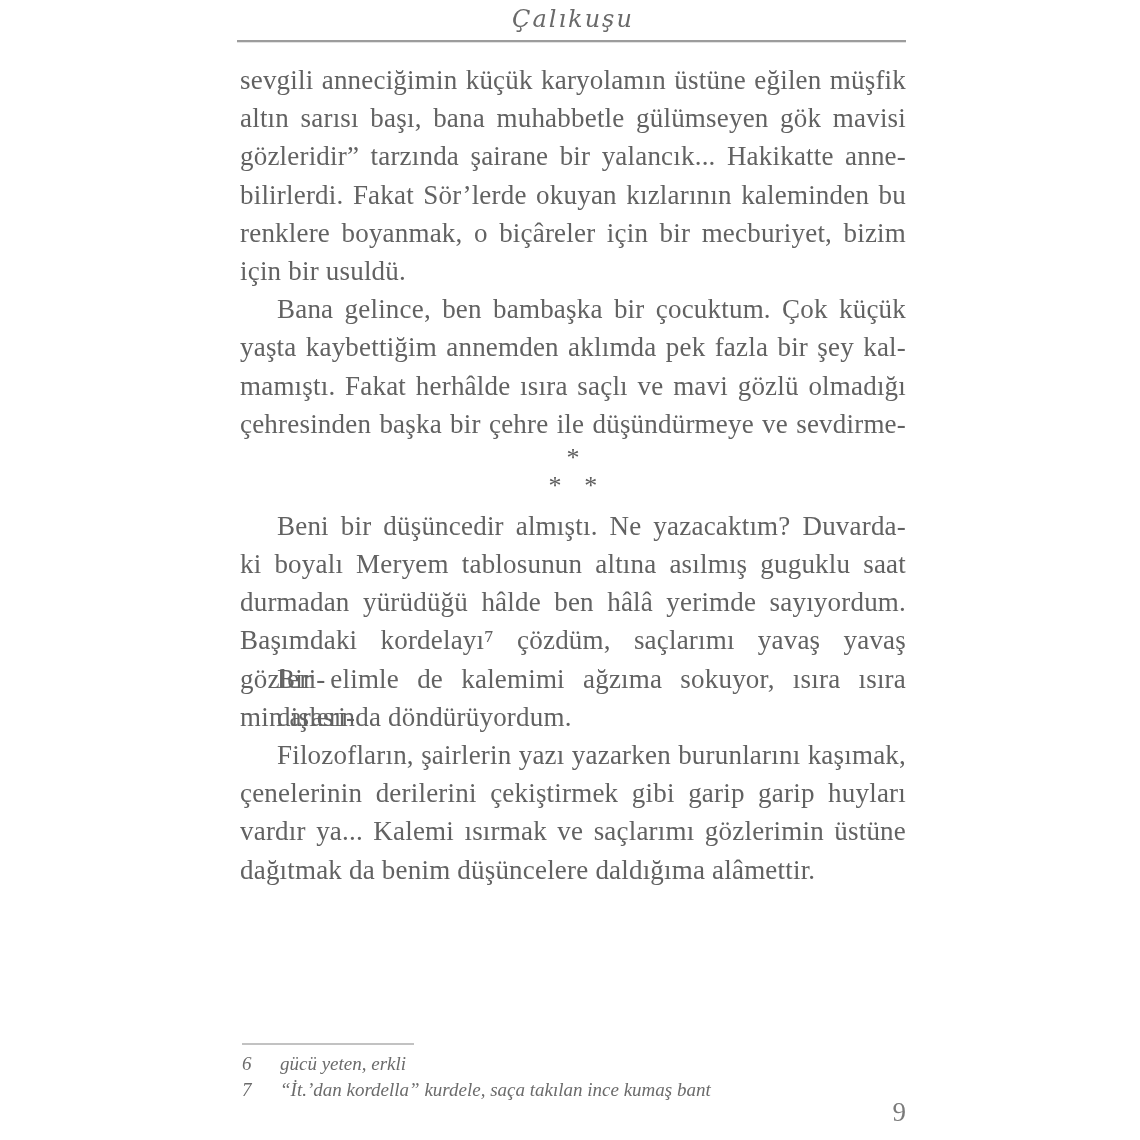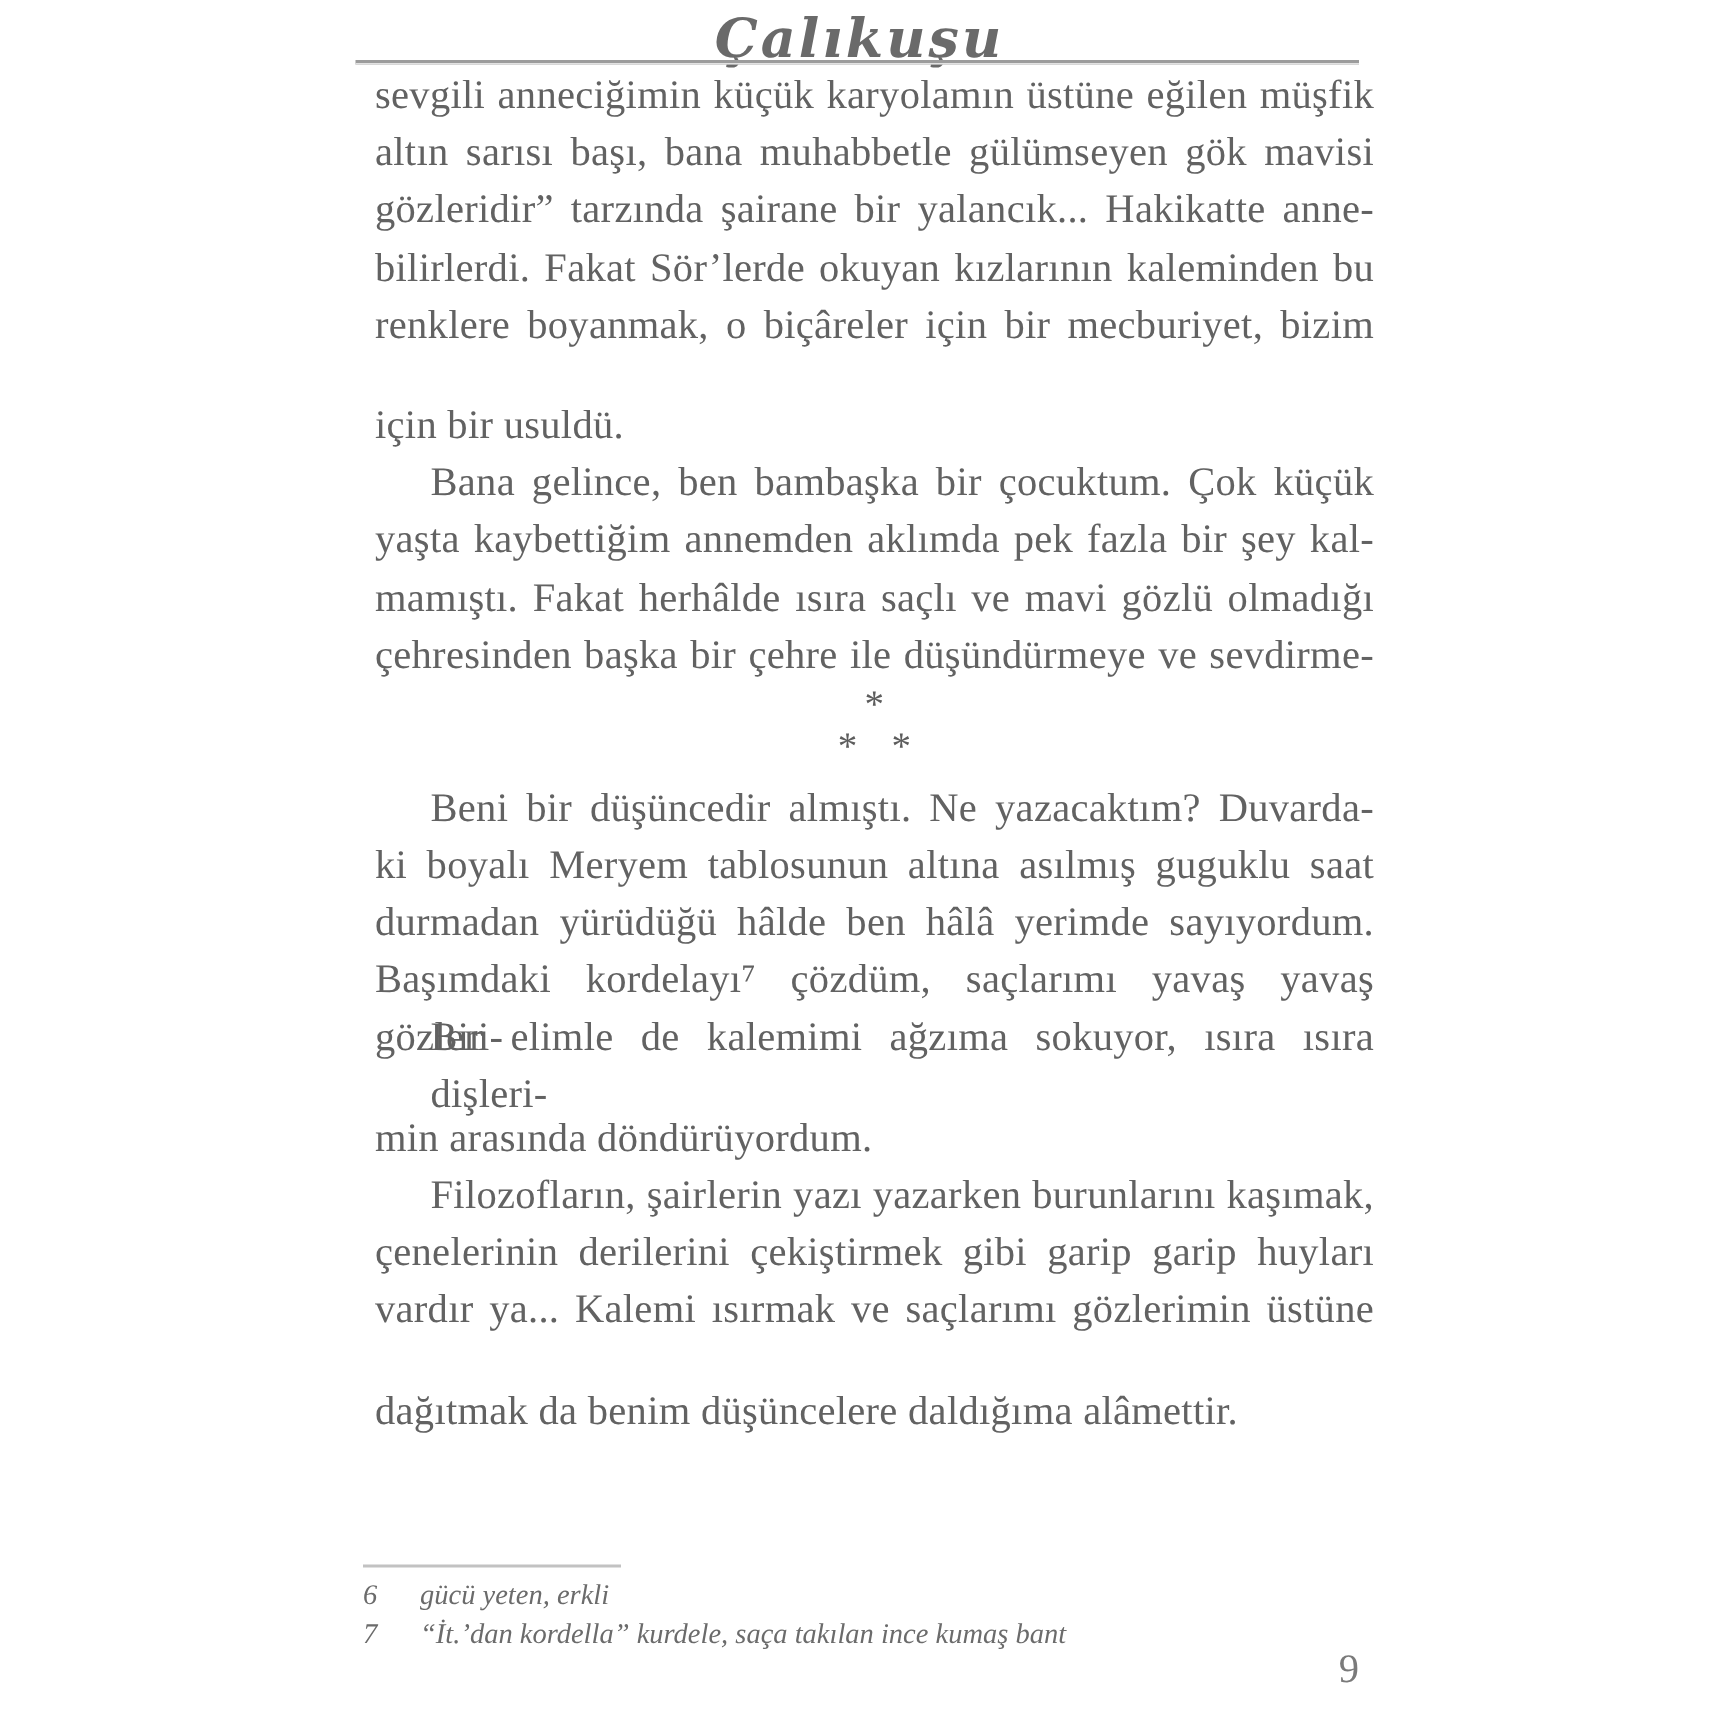--- a/index.html
+++ b/index.html
@@ -9,47 +9,46 @@
     background:#ffffff;
     overflow:hidden;
     font-family:"Liberation Serif", serif;
   }
   .header-title{
     position:absolute;
     top:5px;left:240px;width:666px;
     text-align:center;
     font-family:"DejaVu Serif", serif;
     font-style:italic;
-    font-size:36px;
+    font-size:24px;
     letter-spacing:2px;
     color:#6a6a6a;
-    font-weight:bold;
   }
   .header-rule{
     position:absolute;
     top:40px;left:237px;width:669px;
     height:2px;background:#9c9c9c;
     border-bottom:1px solid #e2e2e2;
   }
   .bodytext{
     position:absolute;
-    top:42px;left:250px;width:666px;
-    padding-top:2px;
+    top:42px;left:240px;width:666px;
+    padding-top:19px;
     font-size:27px;
     color:#626262;
     letter-spacing:0.2px;
   }
   .ln{
     line-height:38.2px;
     height:38.2px;
     text-align:justify;
     text-align-last:justify;
     white-space:normal;
   }
-  .ln.end{ text-align-last:left;margin-top:29px; }
+  .ln.end{ text-align-last:left; }
   .ln.ind{ padding-left:37px; }
   .asterism{
     height:64px;
     text-align:center;
     color:#5d5d5d;
     font-size:26px;
   }
   .asterism .a-top{ line-height:30px; height:30px; }
   .asterism .a-bottom{ line-height:26px; height:26px; word-spacing:16px; }
   .fn-rule{

